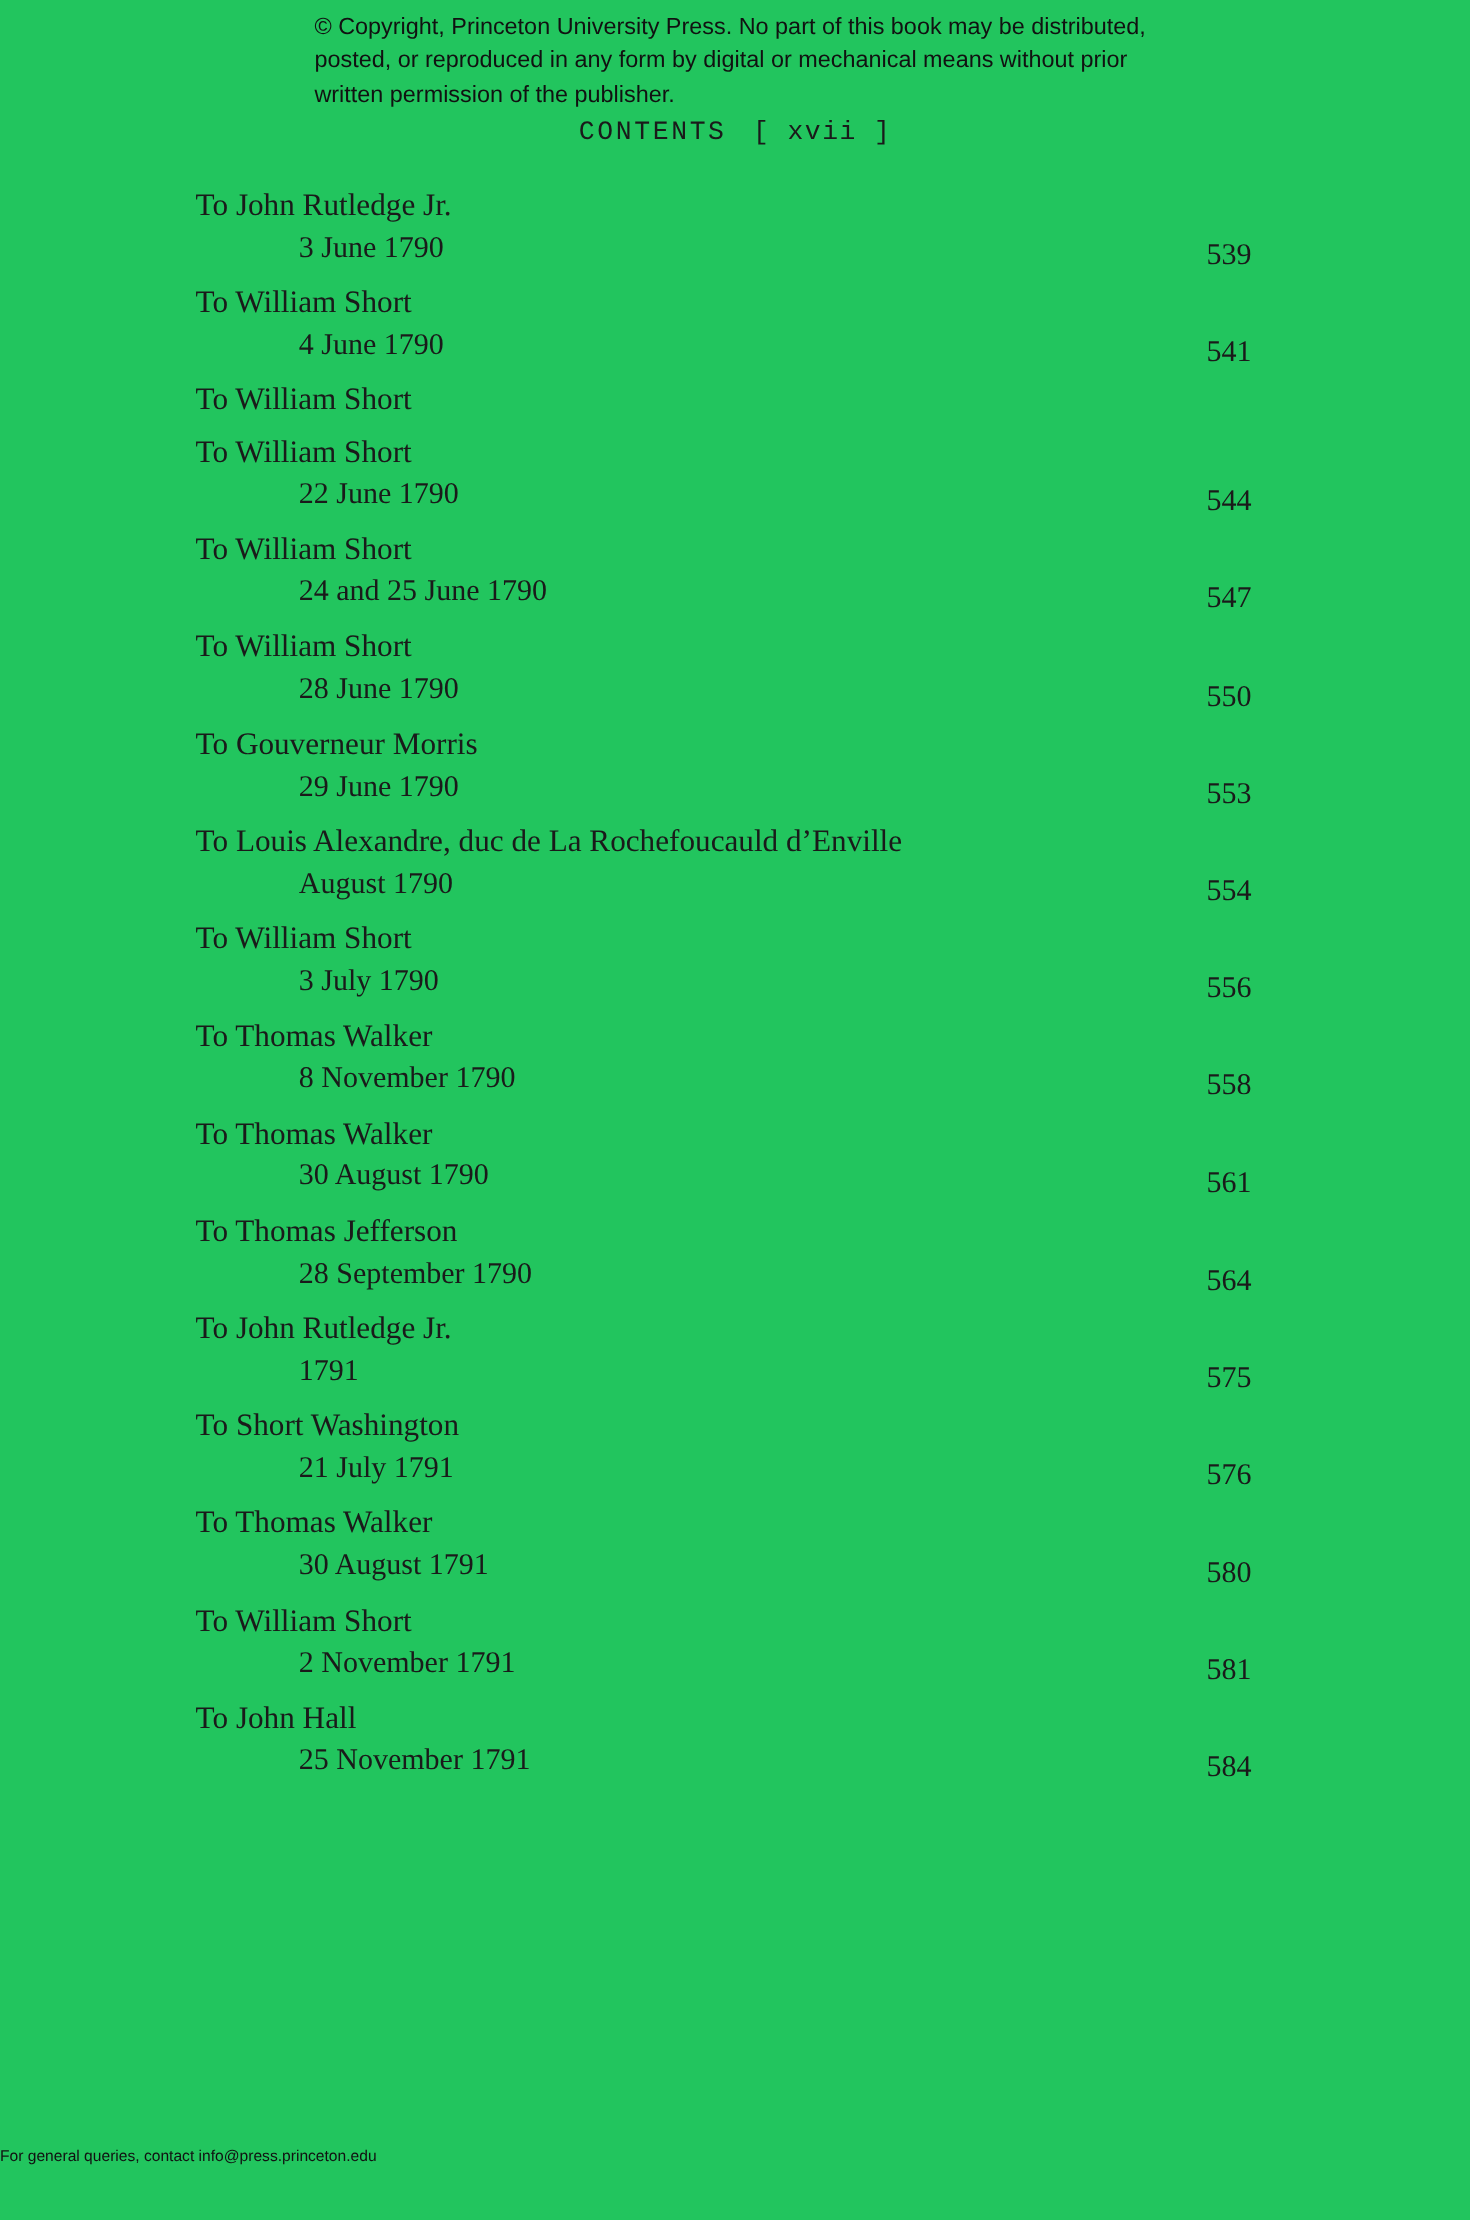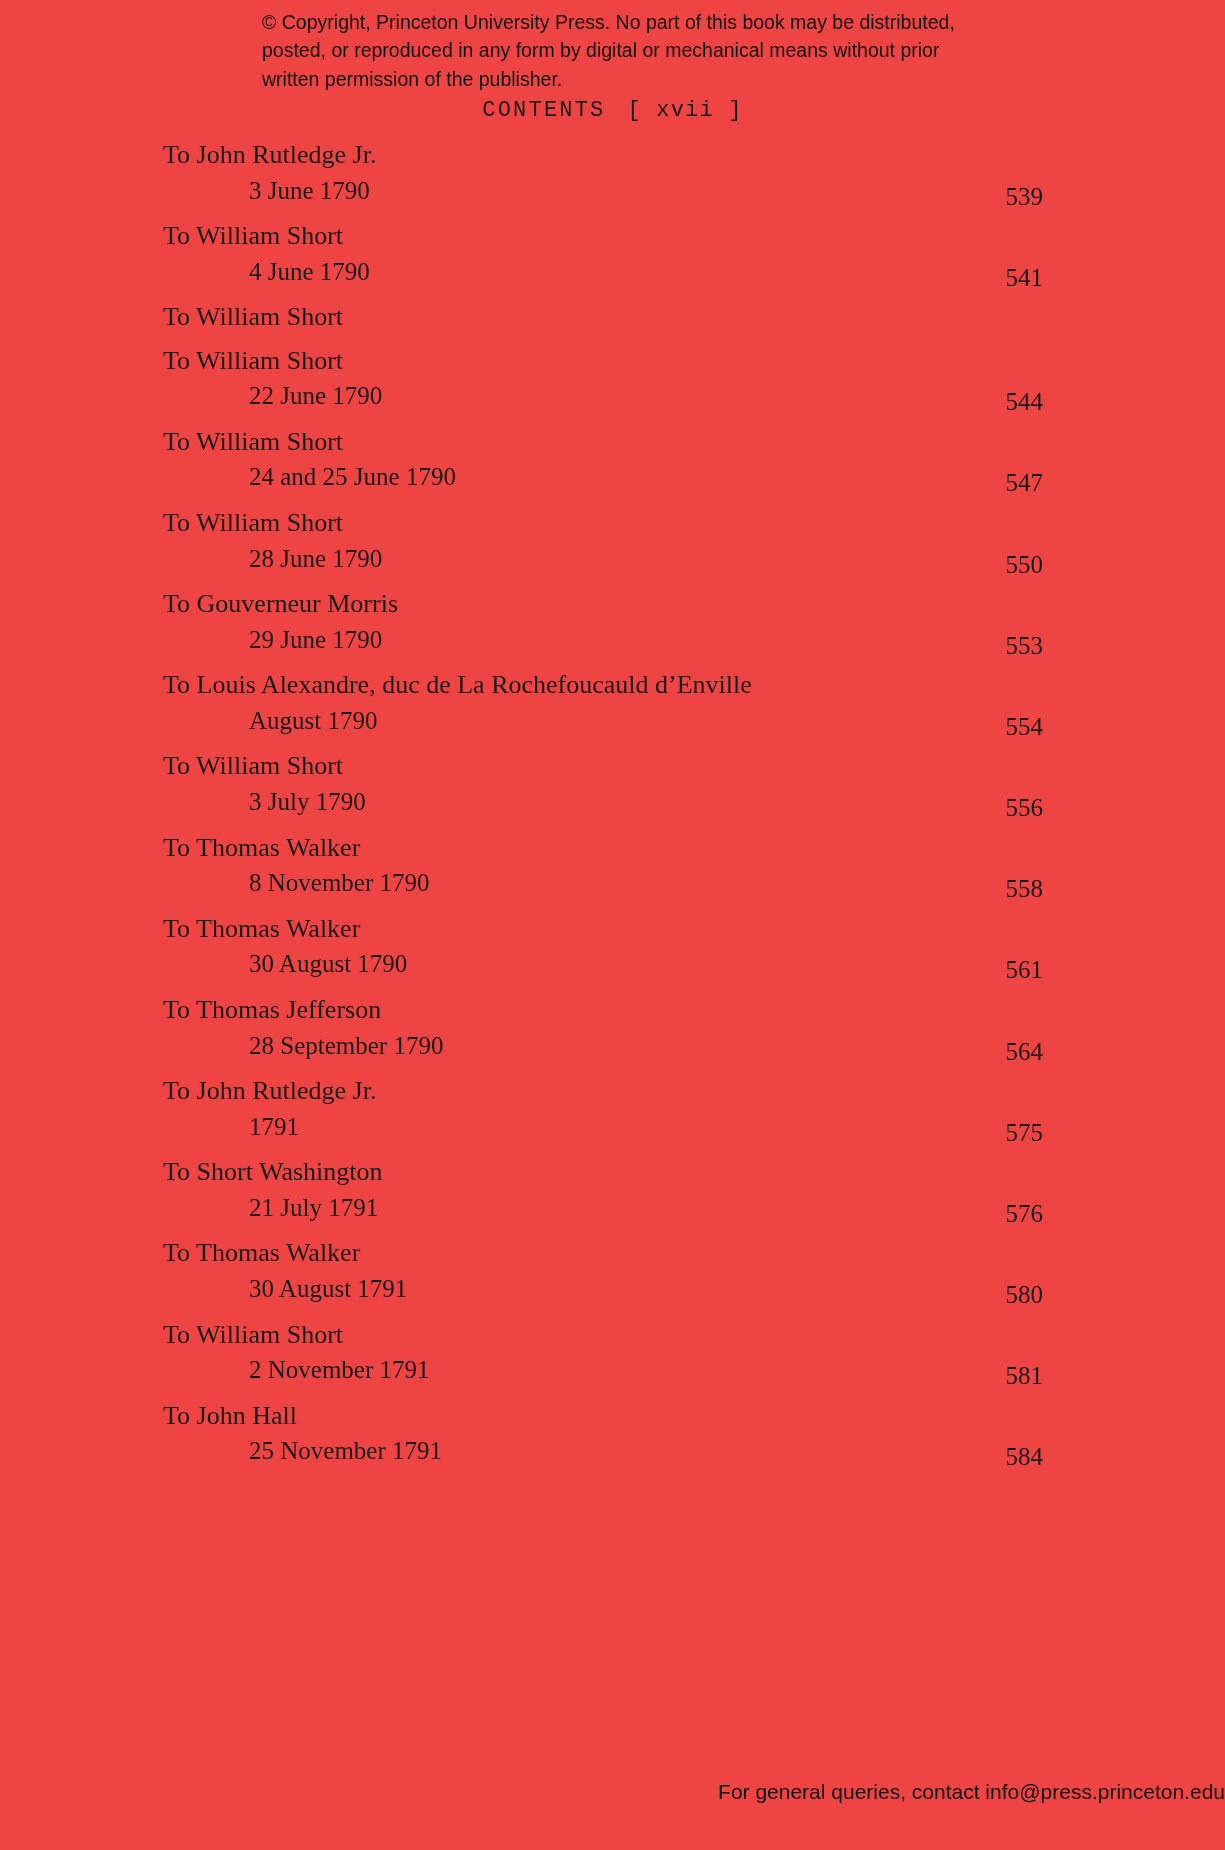--- a/index.html
+++ b/index.html
@@ -5,21 +5,21 @@
   html, body {
     margin: 0;
     padding: 0;
     background: #ffffff;
   }
   .page {
     position: relative;
     width: 1225px;
     height: 1850px;
     margin: 0 auto;
-    background: #ef4444;
+    background: #22c55e;
     font-family: "Liberation Serif", serif;
     color: #1a1a1a;
     overflow: hidden;
   }
   .copyright {
     position: absolute;
     top: 8px;
     left: 262px;
     width: 700px;
     font-family: "Liberation Sans", sans-serif;
@@ -38,21 +38,21 @@
     font-size: 22px;
     letter-spacing: 2.2px;
     color: #1a1a1a;
   }
   .running-head .folio {
     margin-left: 22px;
     letter-spacing: 1.2px;
   }
   .toc {
     position: absolute;
-    top: 140px;
+    top: 156px;
     left: 163px;
     width: 880px;
   }
   .entry {
     position: relative;
     margin-bottom: 12.5px;
   }
   .entry .title {
     font-size: 26px;
     line-height: 1.18;
@@ -76,23 +76,23 @@
     right: 0;
     top: 6px;
     font-size: 25px;
     color: #1a1a1a;
   }
   .footer {
     position: absolute;
     left: 0;
     bottom: 46px;
     width: 1225px;
-    text-align: right;
+    text-align: left;
     font-family: "Liberation Sans", sans-serif;
-    font-size: 21px;
+    font-size: 13px;
     color: #111;
   }
 </style>
 </head>
 <body>
 
 <div class="page">
 
   <div class="copyright">© Copyright, Princeton University Press. No part of this book may be distributed, posted, or reproduced in any form by digital or mechanical means without prior written permission of the publisher.</div>
 

